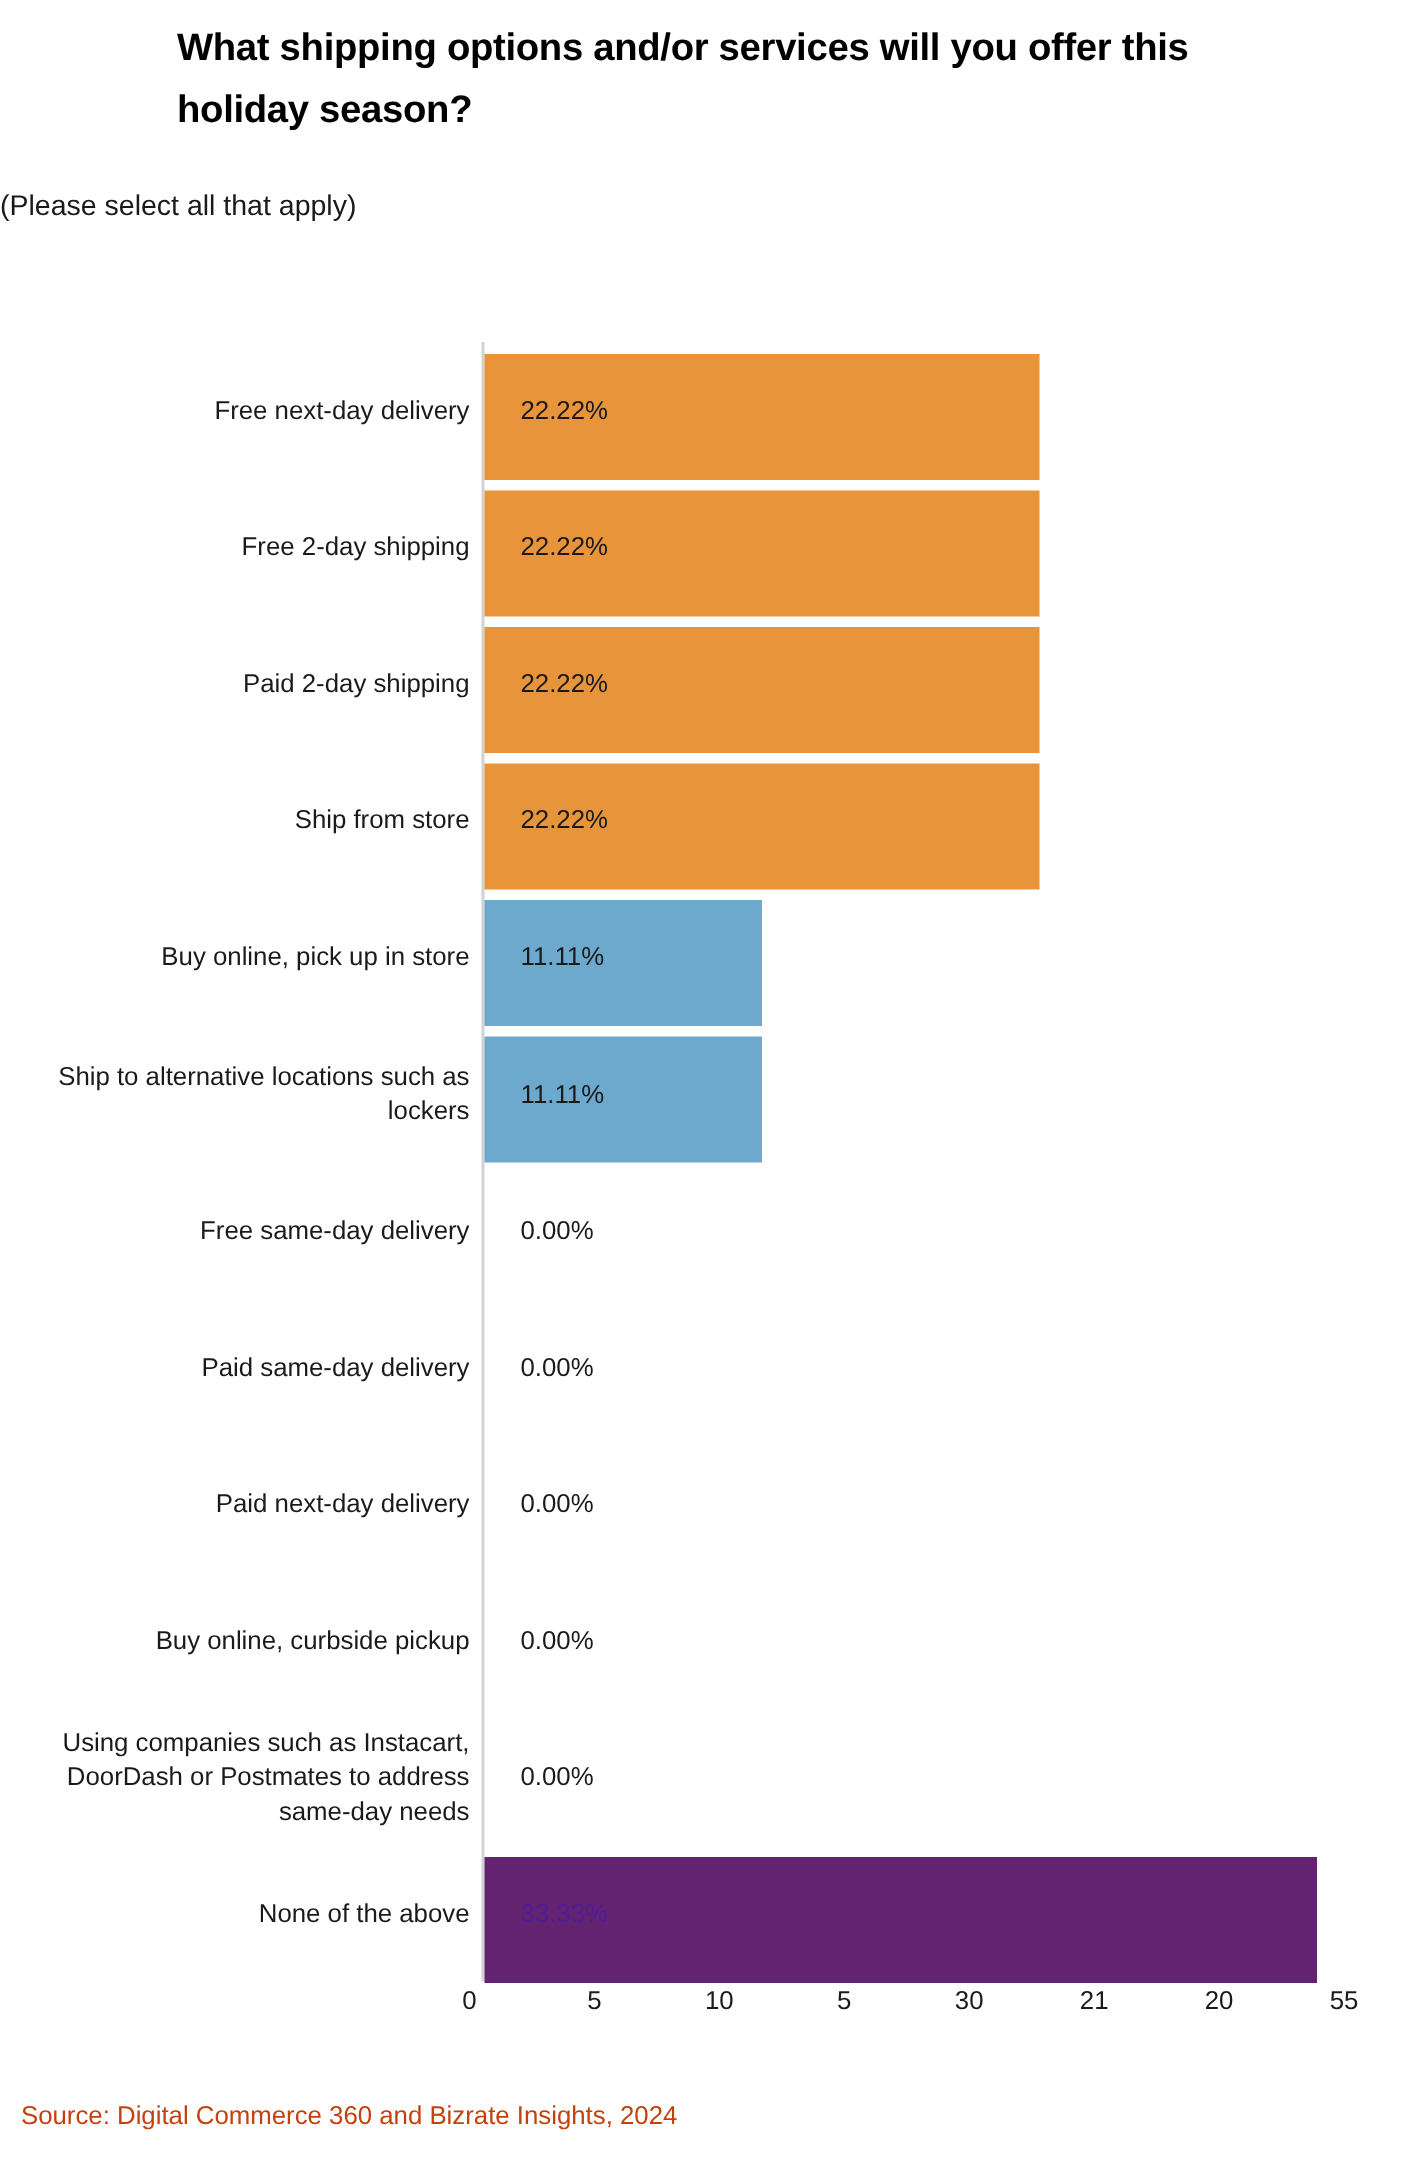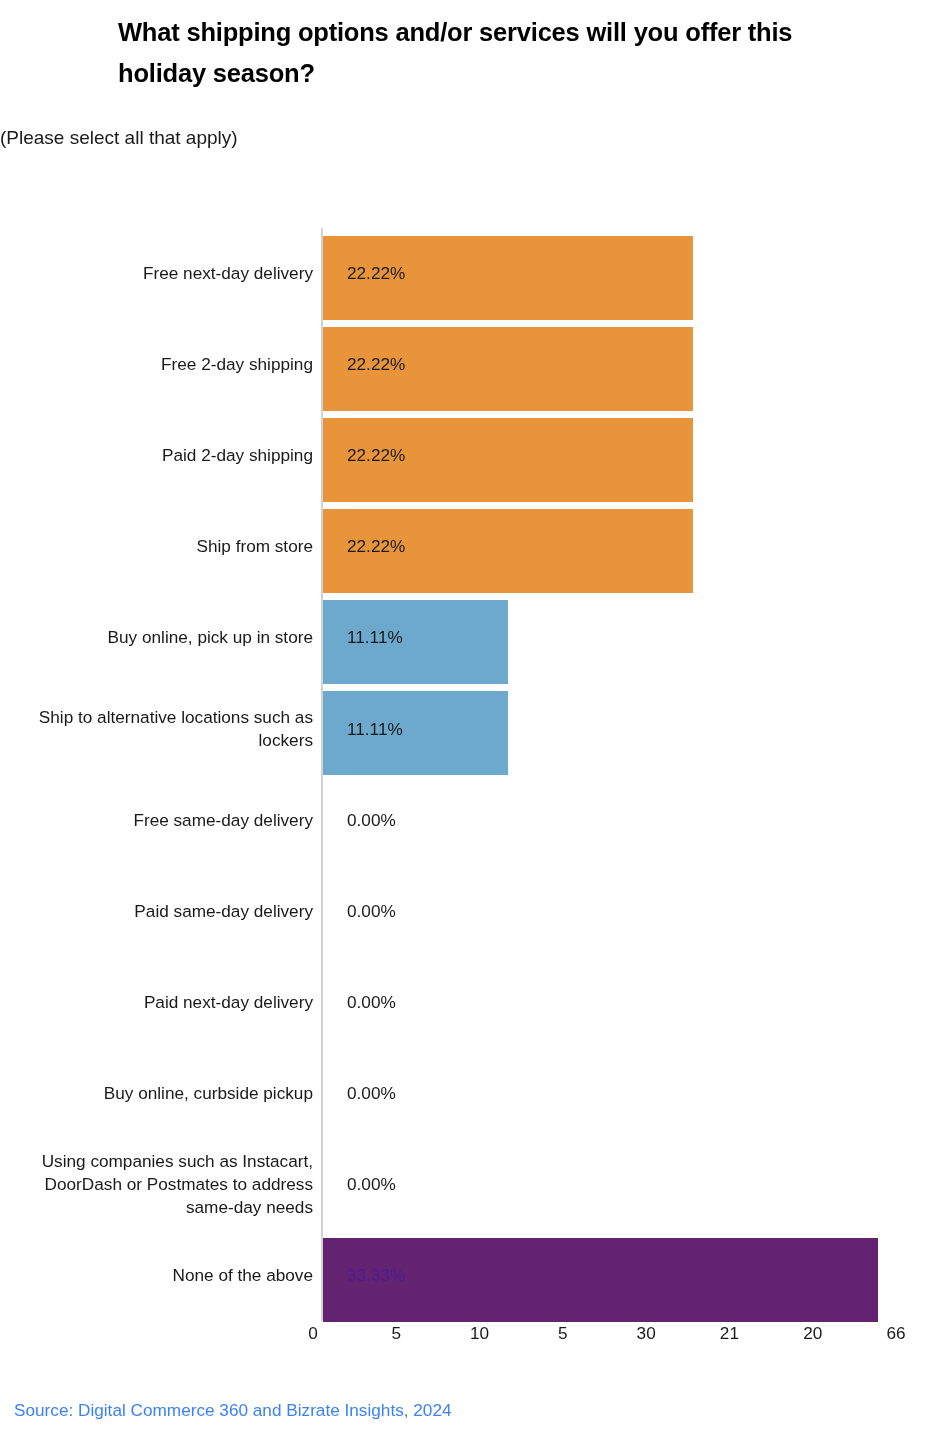--- a/index.html
+++ b/index.html
@@ -134,21 +134,21 @@
     color: #1a1a1a;
     text-align: center;
   }
 
   
   .source-note {
     position: absolute;
     left: 14px;
     top: 1400px;
     font-size: 17.2px;
-    color: #3b82f6;
+    color: #c2410c;
   }
 </style>
 </head>
 <body>
 
 <div class="chart-root">
 
   <div class="title-block">
     <div class="chart-title">What shipping options and/or services will you offer this holiday season?</div>
     <div class="chart-subtitle">(Please select all that apply)</div>
@@ -243,18 +243,18 @@
   </div>
 
   <div class="x-axis" id="x-axis">
       <div class="x-tick" style="left: 313px;">0</div>
       <div class="x-tick" style="left: 396.286px;">5</div>
       <div class="x-tick" style="left: 479.571px;">10</div>
       <div class="x-tick" style="left: 562.857px;">5</div>
       <div class="x-tick" style="left: 646.143px;">30</div>
       <div class="x-tick" style="left: 729.429px;">21</div>
       <div class="x-tick" style="left: 812.714px;">20</div>
-      <div class="x-tick" style="left: 896px;">66</div>
+      <div class="x-tick" style="left: 896px;">55</div>
     </div>
 
   <div class="source-note">Source: Digital Commerce 360 and Bizrate Insights, 2024</div>
 
 </div>
 
 </body></html>

